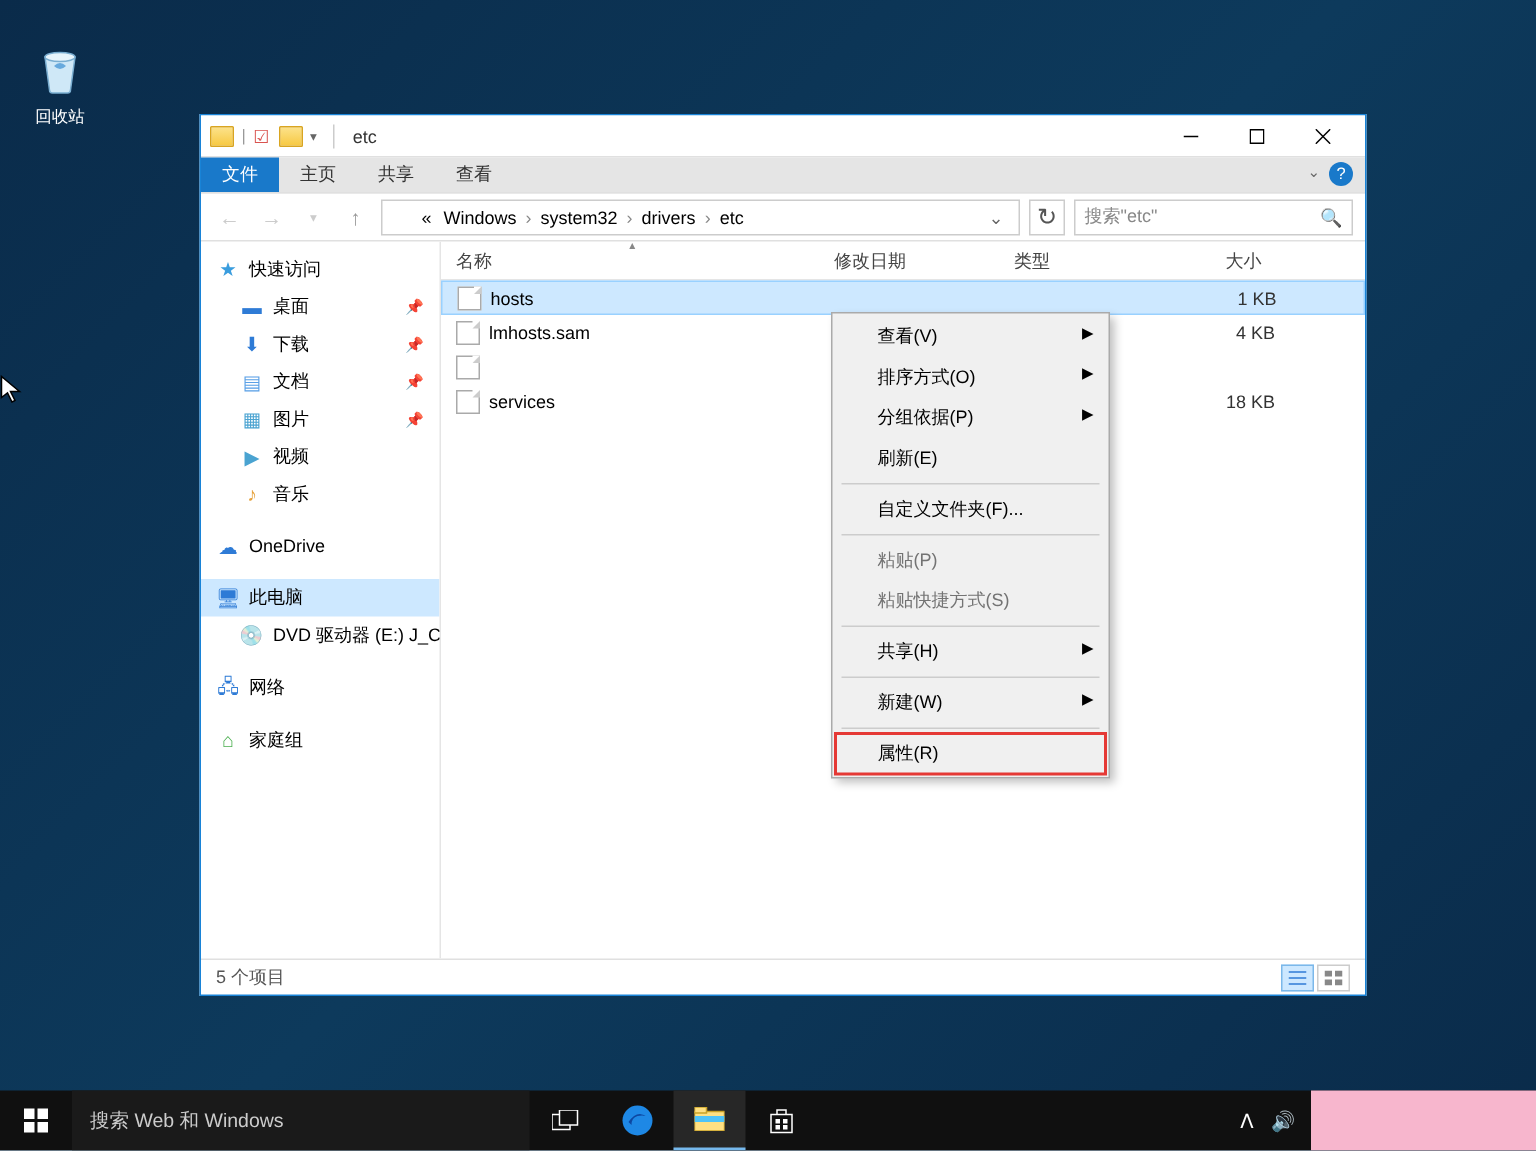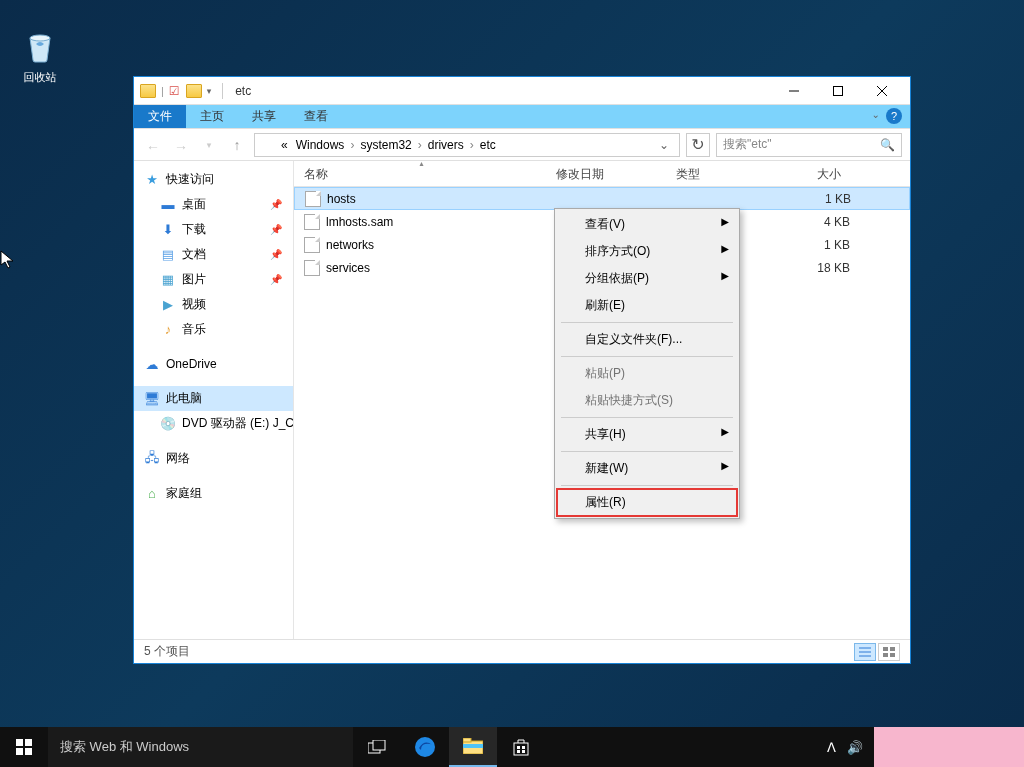--- a/index.html
+++ b/index.html
@@ -13,21 +13,21 @@
 
 .explorer { position: absolute; left: 133px; top: 76px; width: 778px; height: 588px; background: #fff; border: 1px solid #1883d7; display: flex; flex-direction: column; }
 .titlebar { height: 28px; background: #fff; display: flex; align-items: center; padding: 0 6px; border-bottom: 1px solid #e0e0e0; }
 .titlebar .sys-icons { display: flex; gap: 2px; align-items: center; }
 .titlebar .folder-small { width: 16px; height: 14px; background: linear-gradient(#fce28a, #f7c943); border-radius: 1px; border: 1px solid #d9a520; }
 .titlebar .divider { width: 1px; height: 16px; background: #ccc; margin: 0 6px; }
 .titlebar .title-text { margin-left: 6px; font-size: 12px; color: #333; }
 .titlebar .win-controls { margin-left: auto; display: flex; }
 .titlebar .win-btn { width: 44px; height: 28px; display: flex; align-items: center; justify-content: center; cursor: pointer; }
 
-.ribbon-tabs { height: 24px; display: flex; align-items: stretch; background: #7dd3fc; font-size: 12px; border-bottom: 1px solid #e0e0e0; position: relative; }
+.ribbon-tabs { height: 24px; display: flex; align-items: stretch; background: #e5e5e5; font-size: 12px; border-bottom: 1px solid #e0e0e0; position: relative; }
 .ribbon-tabs .tab { padding: 0 14px; display: flex; align-items: center; cursor: pointer; color: #333; }
 .ribbon-tabs .tab.file { background: #1979ca; color: #fff; }
 .ribbon-tabs .help-icon { position: absolute; right: 8px; top: 3px; width: 16px; height: 16px; border-radius: 50%; background: #1979ca; color: #fff; font-size: 11px; line-height: 16px; text-align: center; }
 .ribbon-tabs .expand { position: absolute; right: 30px; top: 4px; font-size: 10px; color: #666; }
 
 .nav-row { height: 32px; display: flex; align-items: center; padding: 4px 8px; gap: 6px; border-bottom: 1px solid #e0e0e0; }
 .nav-row .nav-btn { width: 22px; height: 22px; display: flex; align-items: center; justify-content: center; color: #999; cursor: pointer; font-size: 14px; }
 .nav-row .nav-btn.disabled { color: #ccc; }
 .breadcrumb { flex: 1; height: 24px; border: 1px solid #ccc; display: flex; align-items: center; padding: 0 4px; font-size: 12px; overflow: hidden; }
 .breadcrumb .crumb { padding: 0 4px; cursor: pointer; white-space: nowrap; }
@@ -254,21 +254,20 @@
           </div>
           <div class="file-row">
             <div class="ficon"></div>
             <div class="fname">lmhosts.sam</div>
             <div class="fdate"></div>
             <div class="ftype"></div>
             <div class="fsize">4 KB</div>
           </div>
           <div class="file-row">
             <div class="ficon"></div>
-            <div class="fname">networks</div>
             <div class="fdate"></div>
             <div class="ftype"></div>
             <div class="fsize">1 KB</div>
           </div>
           <div class="file-row">
             <div class="ficon"></div>
             <div class="fname">services</div>
             <div class="fdate"></div>
             <div class="ftype"></div>
             <div class="fsize">18 KB</div>

